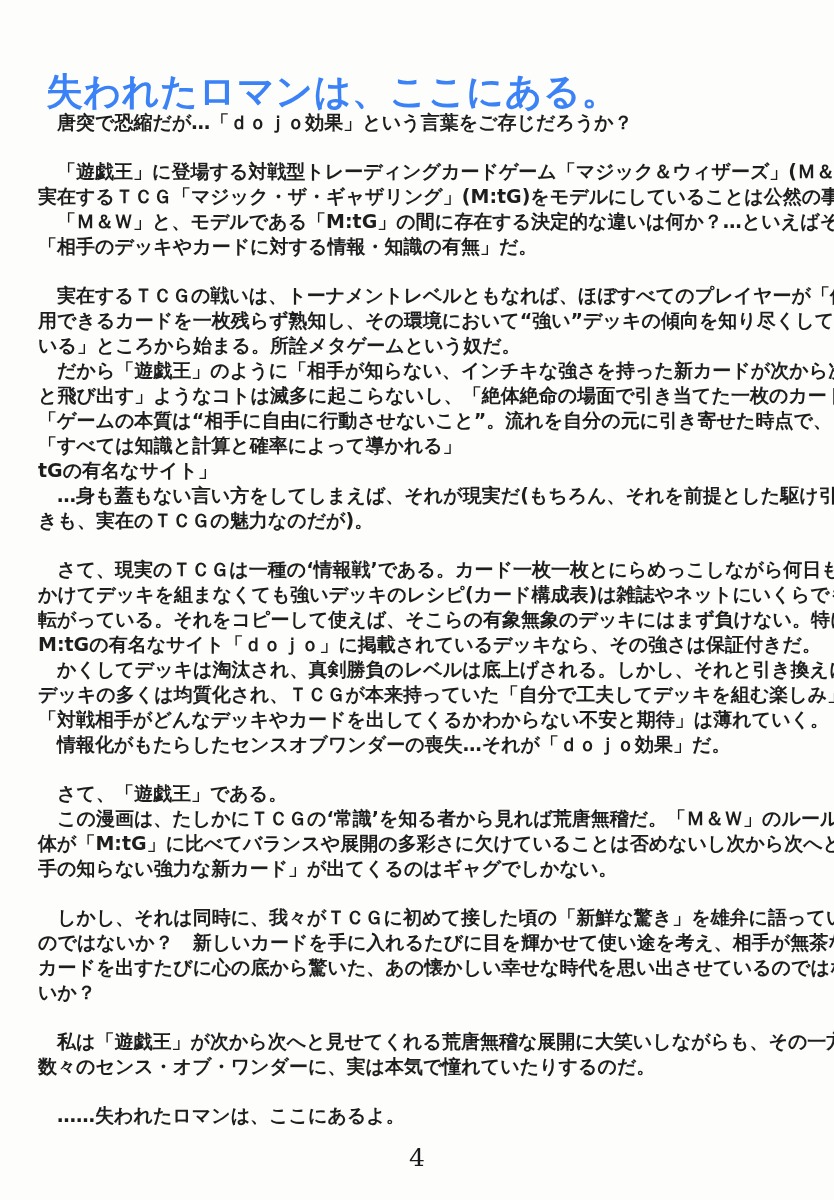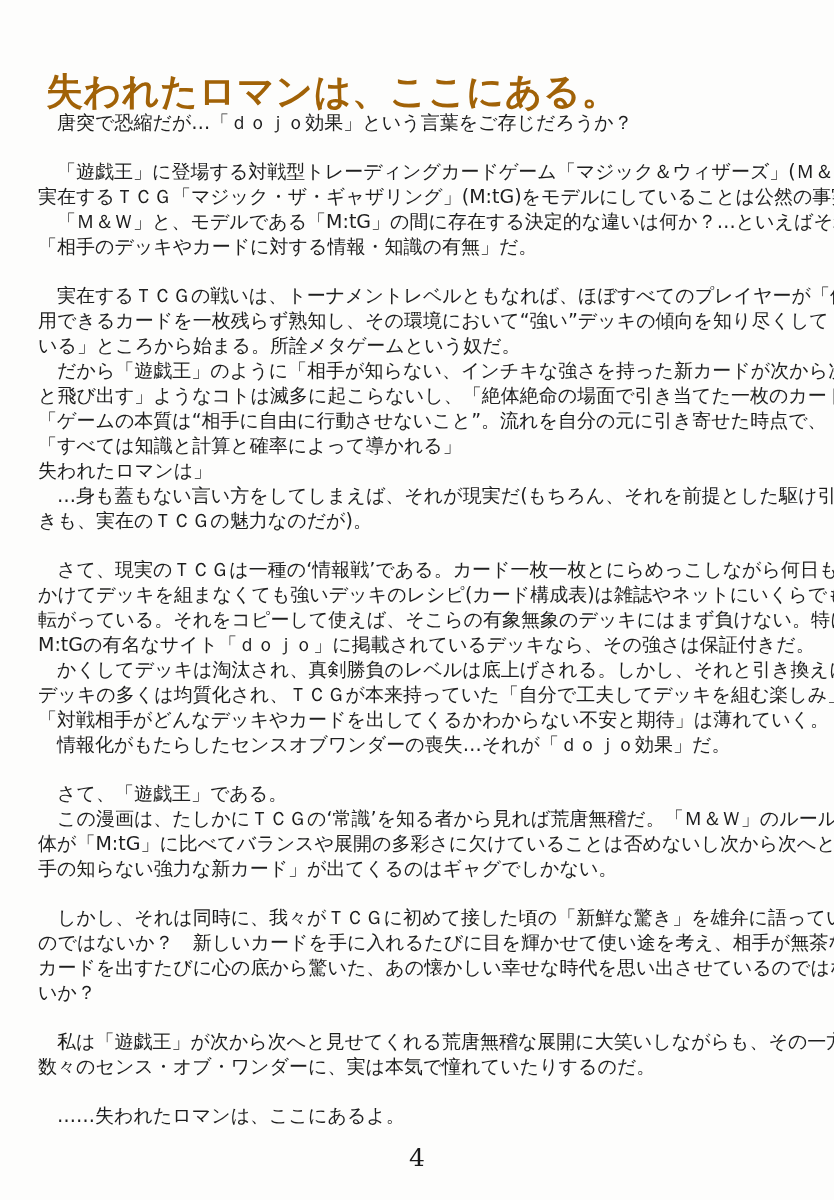--- a/index.html
+++ b/index.html
@@ -16,28 +16,29 @@
     font-family: "DejaVu Sans", sans-serif;
     color: #1e1e1e;
   }
   .title {
     position: absolute;
     left: 46px;
     top: 42px;
     font-size: 37px;
     font-weight: 600;
     letter-spacing: 0.5px;
-    color: #a16207;
+    color: #3b82f6;
     white-space: pre;
   }
   .content {
     position: absolute;
     left: 38px;
     top: 110px;
     width: 760px;
+    font-weight: bold;
   }
   .para { margin: 0 0 24px 0; }
   .para:last-child { margin-bottom: 9px; }
   .line {
     font-size: 19px;
     line-height: 25px;
     height: 25px;
     letter-spacing: 0px;
     white-space: pre;
     color: #1e1e1e;
@@ -69,21 +70,21 @@
         <div class="line">「相手のデッキやカードに対する情報・知識の有無」だ。</div>
       </div>
       <div class="para">
         <div class="line">　実在するＴＣＧの戦いは、トーナメントレベルともなれば、ほぼすべてのプレイヤーが「使</div>
         <div class="line">用できるカードを一枚残らず熟知し、その環境において“強い”デッキの傾向を知り尽くして</div>
         <div class="line">いる」ところから始まる。所詮メタゲームという奴だ。</div>
         <div class="line">　だから「遊戯王」のように「相手が知らない、インチキな強さを持った新カードが次から次へ</div>
         <div class="line">と飛び出す」ようなコトは滅多に起こらないし、「絶体絶命の場面で引き当てた一枚のカードが</div>
         <div class="line">「ゲームの本質は“相手に自由に行動させないこと”。流れを自分の元に引き寄せた時点で、</div>
         <div class="line">「すべては知識と計算と確率によって導かれる」</div>
-        <div class="line">失われたロマンは」</div>
+        <div class="line">tGの有名なサイト」</div>
         <div class="line">　…身も蓋もない言い方をしてしまえば、それが現実だ(もちろん、それを前提とした駆け引</div>
         <div class="line">きも、実在のＴＣＧの魅力なのだが)。</div>
       </div>
       <div class="para">
         <div class="line">　さて、現実のＴＣＧは一種の‘情報戦’である。カード一枚一枚とにらめっこしながら何日も</div>
         <div class="line">かけてデッキを組まなくても強いデッキのレシピ(カード構成表)は雑誌やネットにいくらでも</div>
         <div class="line">転がっている。それをコピーして使えば、そこらの有象無象のデッキにはまず負けない。特に</div>
         <div class="line">M:tGの有名なサイト「ｄｏｊｏ」に掲載されているデッキなら、その強さは保証付きだ。</div>
         <div class="line">　かくしてデッキは淘汰され、真剣勝負のレベルは底上げされる。しかし、それと引き換えに</div>
         <div class="line">デッキの多くは均質化され、ＴＣＧが本来持っていた「自分で工夫してデッキを組む楽しみ」</div>

